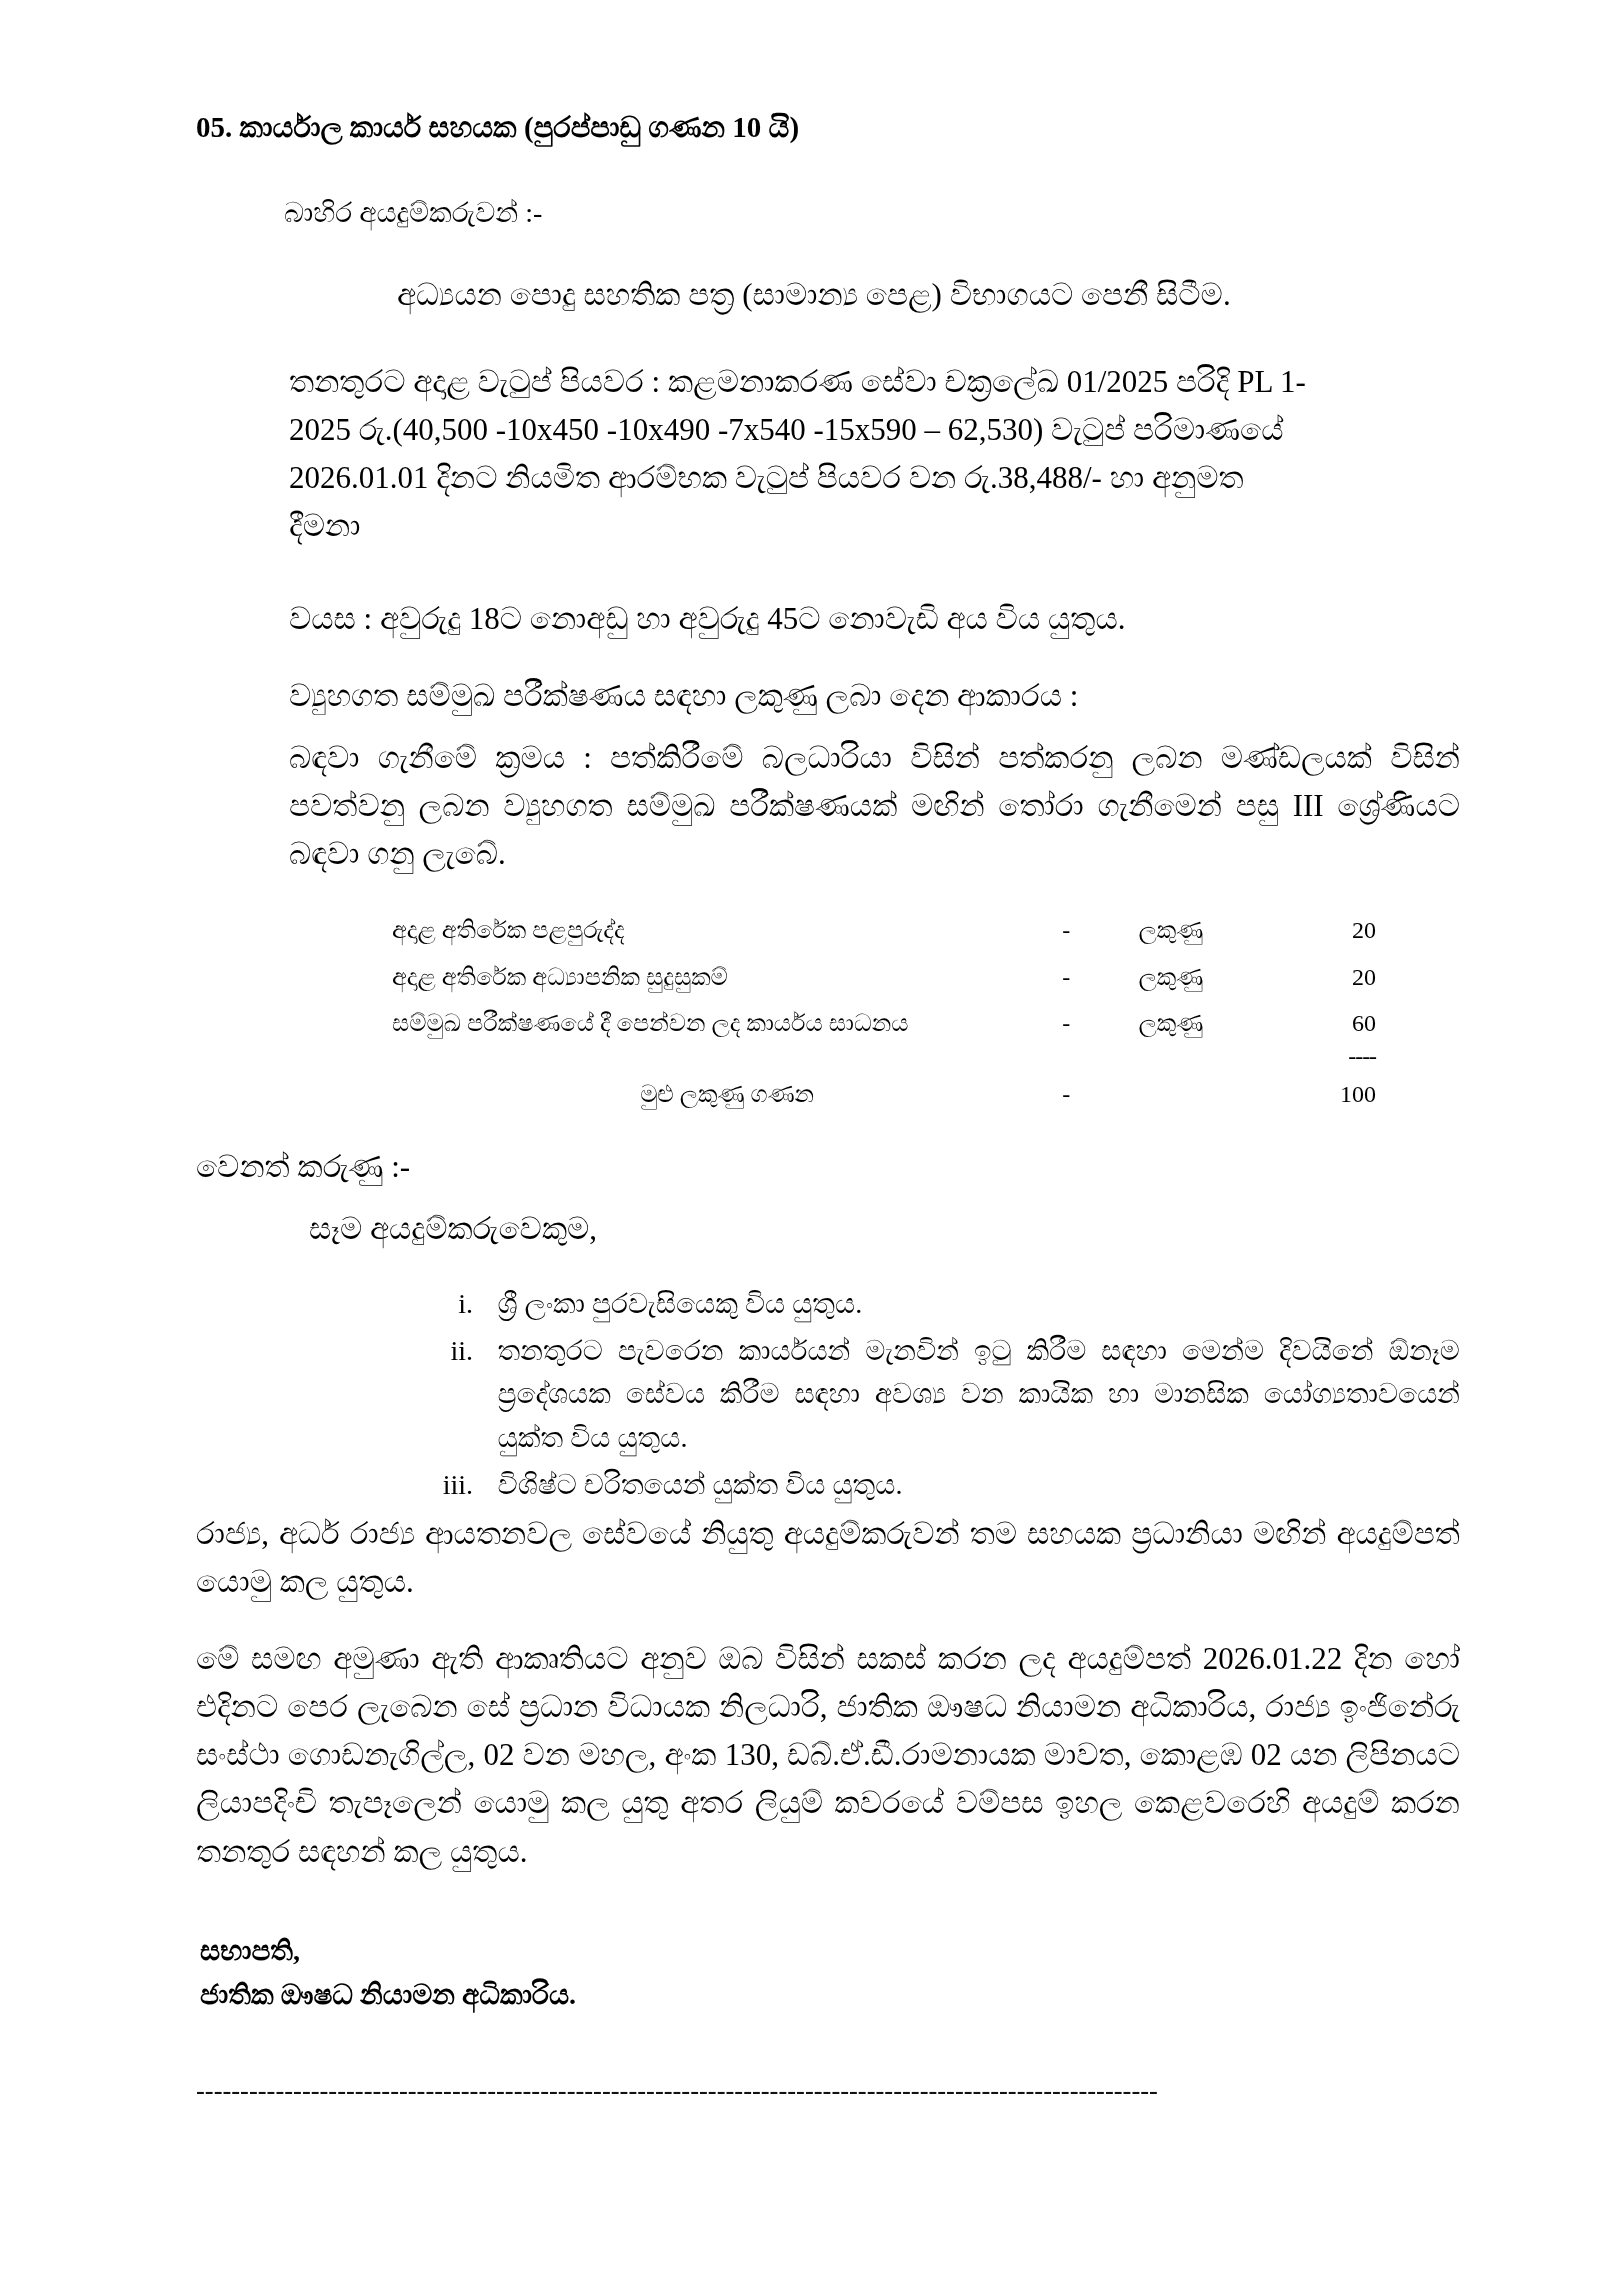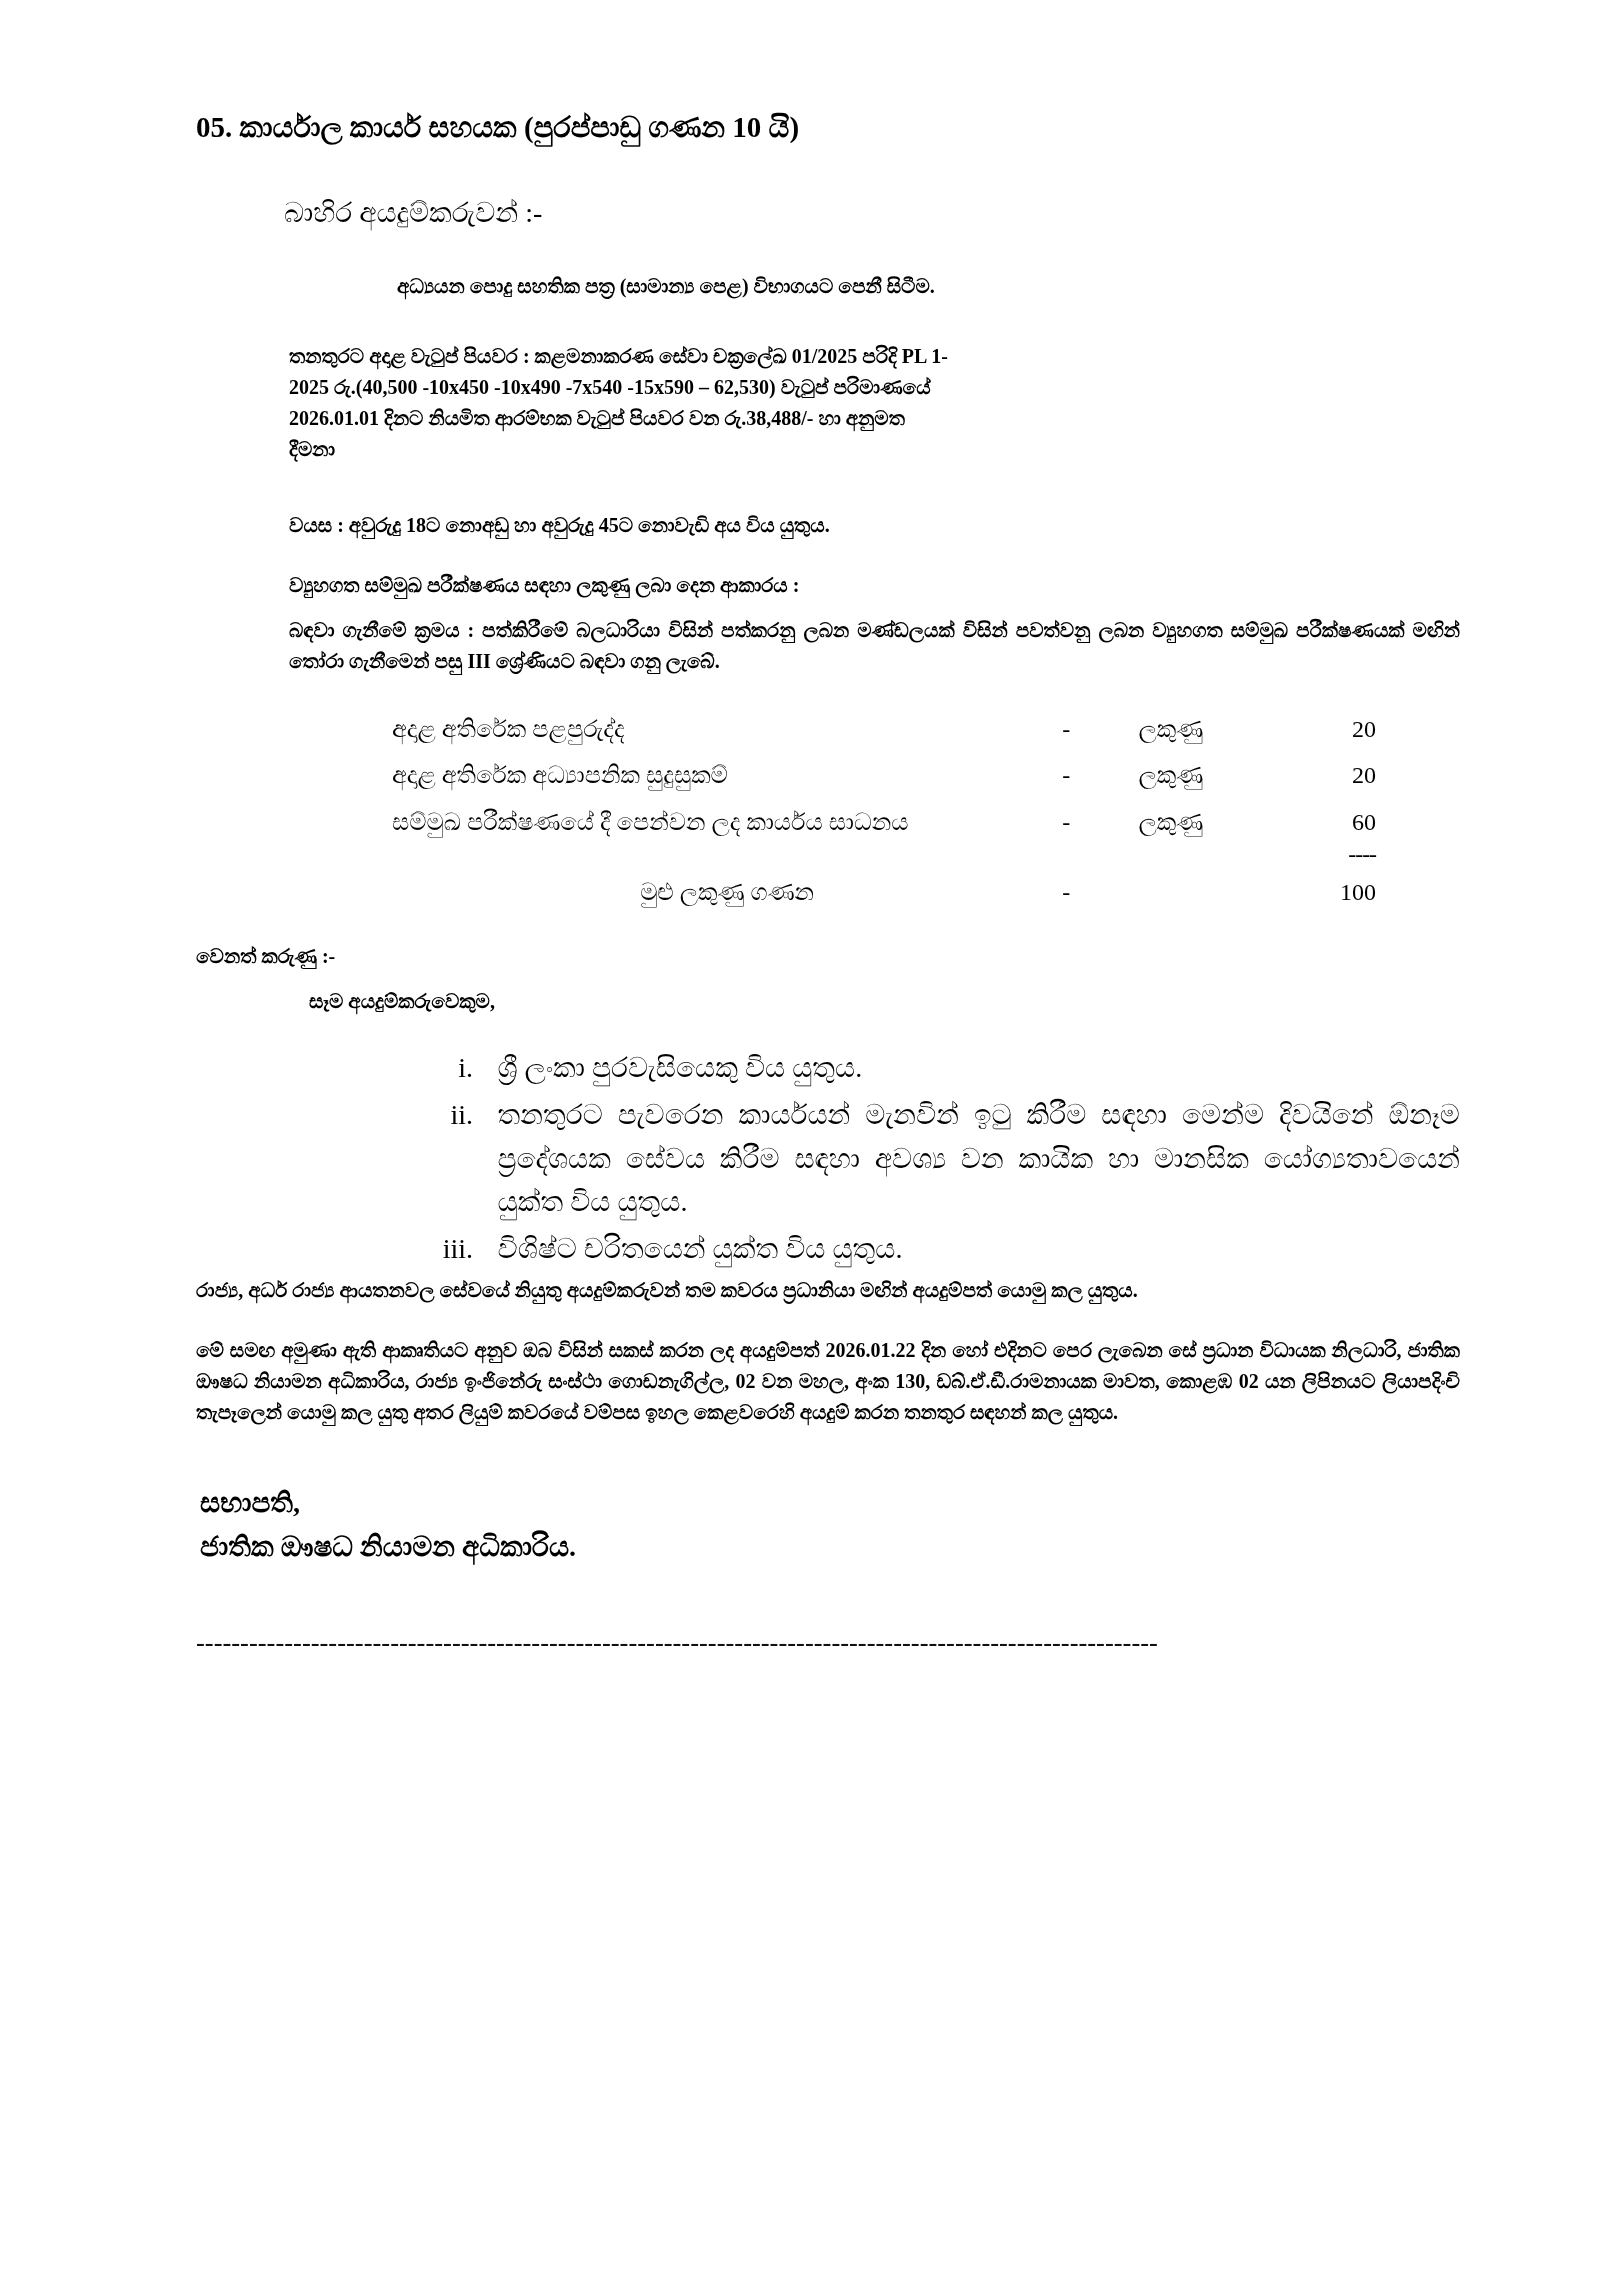--- a/index.html
+++ b/index.html
@@ -38,25 +38,24 @@
   }
   .subheading {
     font-size: 28px;
     margin: 0 0 39px 0;
     padding-left: 88px;
     line-height: 1.35;
   }
 
   
   .para {
-    font-size: 20px;
+    font-size: 31px;
     line-height: 1.55;
     margin: 0 0 29px 0;
     text-align: justify;
-    font-weight: bold;
   }
   .para.indent-1 { padding-left: 113px; }
   .para.indent-2 { padding-left: 93px; text-indent: 0; }
   .para.full { padding-left: 0; }
   .para.tight { margin-bottom: 13.7px; }
   .para.qualification {
     padding-left: 201px;
     margin-bottom: 39px;
   }
   .para.salary {
@@ -196,21 +195,21 @@
     <p class="para full tight">වෙනත් කරුණු :-</p>
 
     <p class="para indent-1">සෑම අයදුම්කරුවෙකුම,</p>
 
     <ol class="roman-list">
       <li>ශ්‍රී ලංකා පුරවැසියෙකු විය යුතුය.</li>
       <li>තනතුරට පැවරෙන කාර්යයන් මැනවින් ඉටු කිරීම සඳහා මෙන්ම දිවයිනේ ඕනෑම ප්‍රදේශයක සේවය කිරීම සඳහා අවශ්‍ය වන කායික හා මානසික යෝග්‍යතාවයෙන් යුක්ත විය යුතුය.</li>
       <li>විශිෂ්ට චරිතයෙන් යුක්ත විය යුතුය.</li>
     </ol>
 
-    <p class="para full">රාජ්‍ය, අර්ධ රාජ්‍ය ආයතනවල සේවයේ නියුතු අයදුම්කරුවන් තම කවරය ප්‍රධානියා මඟින් අයදුම්පත් යොමු කල යුතුය.</p>
+    <p class="para full">රාජ්‍ය, අර්ධ රාජ්‍ය ආයතනවල සේවයේ නියුතු අයදුම්කරුවන් තම සහයක ප්‍රධානියා මඟින් අයදුම්පත් යොමු කල යුතුය.</p>
 
     <p class="para full">මේ සමඟ අමුණා ඇති ආකෘතියට අනුව ඔබ විසින් සකස් කරන ලද අයදුම්පත් 2026.01.22 දින හෝ එදිනට පෙර ලැබෙන සේ ප්‍රධාන විධායක නිලධාරි, ජාතික ඖෂධ නියාමන අධිකාරිය, රාජ්‍ය ඉංජිනේරු සංස්ථා ගොඩනැගිල්ල, 02 වන මහල, අංක 130, ඩබ්.ඒ.ඩී.රාමනායක මාවත, කොළඹ 02 යන ලිපිනයට ලියාපදිංචි තැපෑලෙන් යොමු කල යුතු අතර ලියුම් කවරයේ වම්පස ඉහල කෙළවරෙහි අයදුම් කරන තනතුර සඳහන් කල යුතුය.</p>
 
     <div class="signature">
       <div>සභාපති,</div>
       <div>ජාතික ඖෂධ නියාමන අධිකාරිය.</div>
     </div>
 
     <div class="separator">-------------------------------------------------------------------------------------------------------------</div>
 

